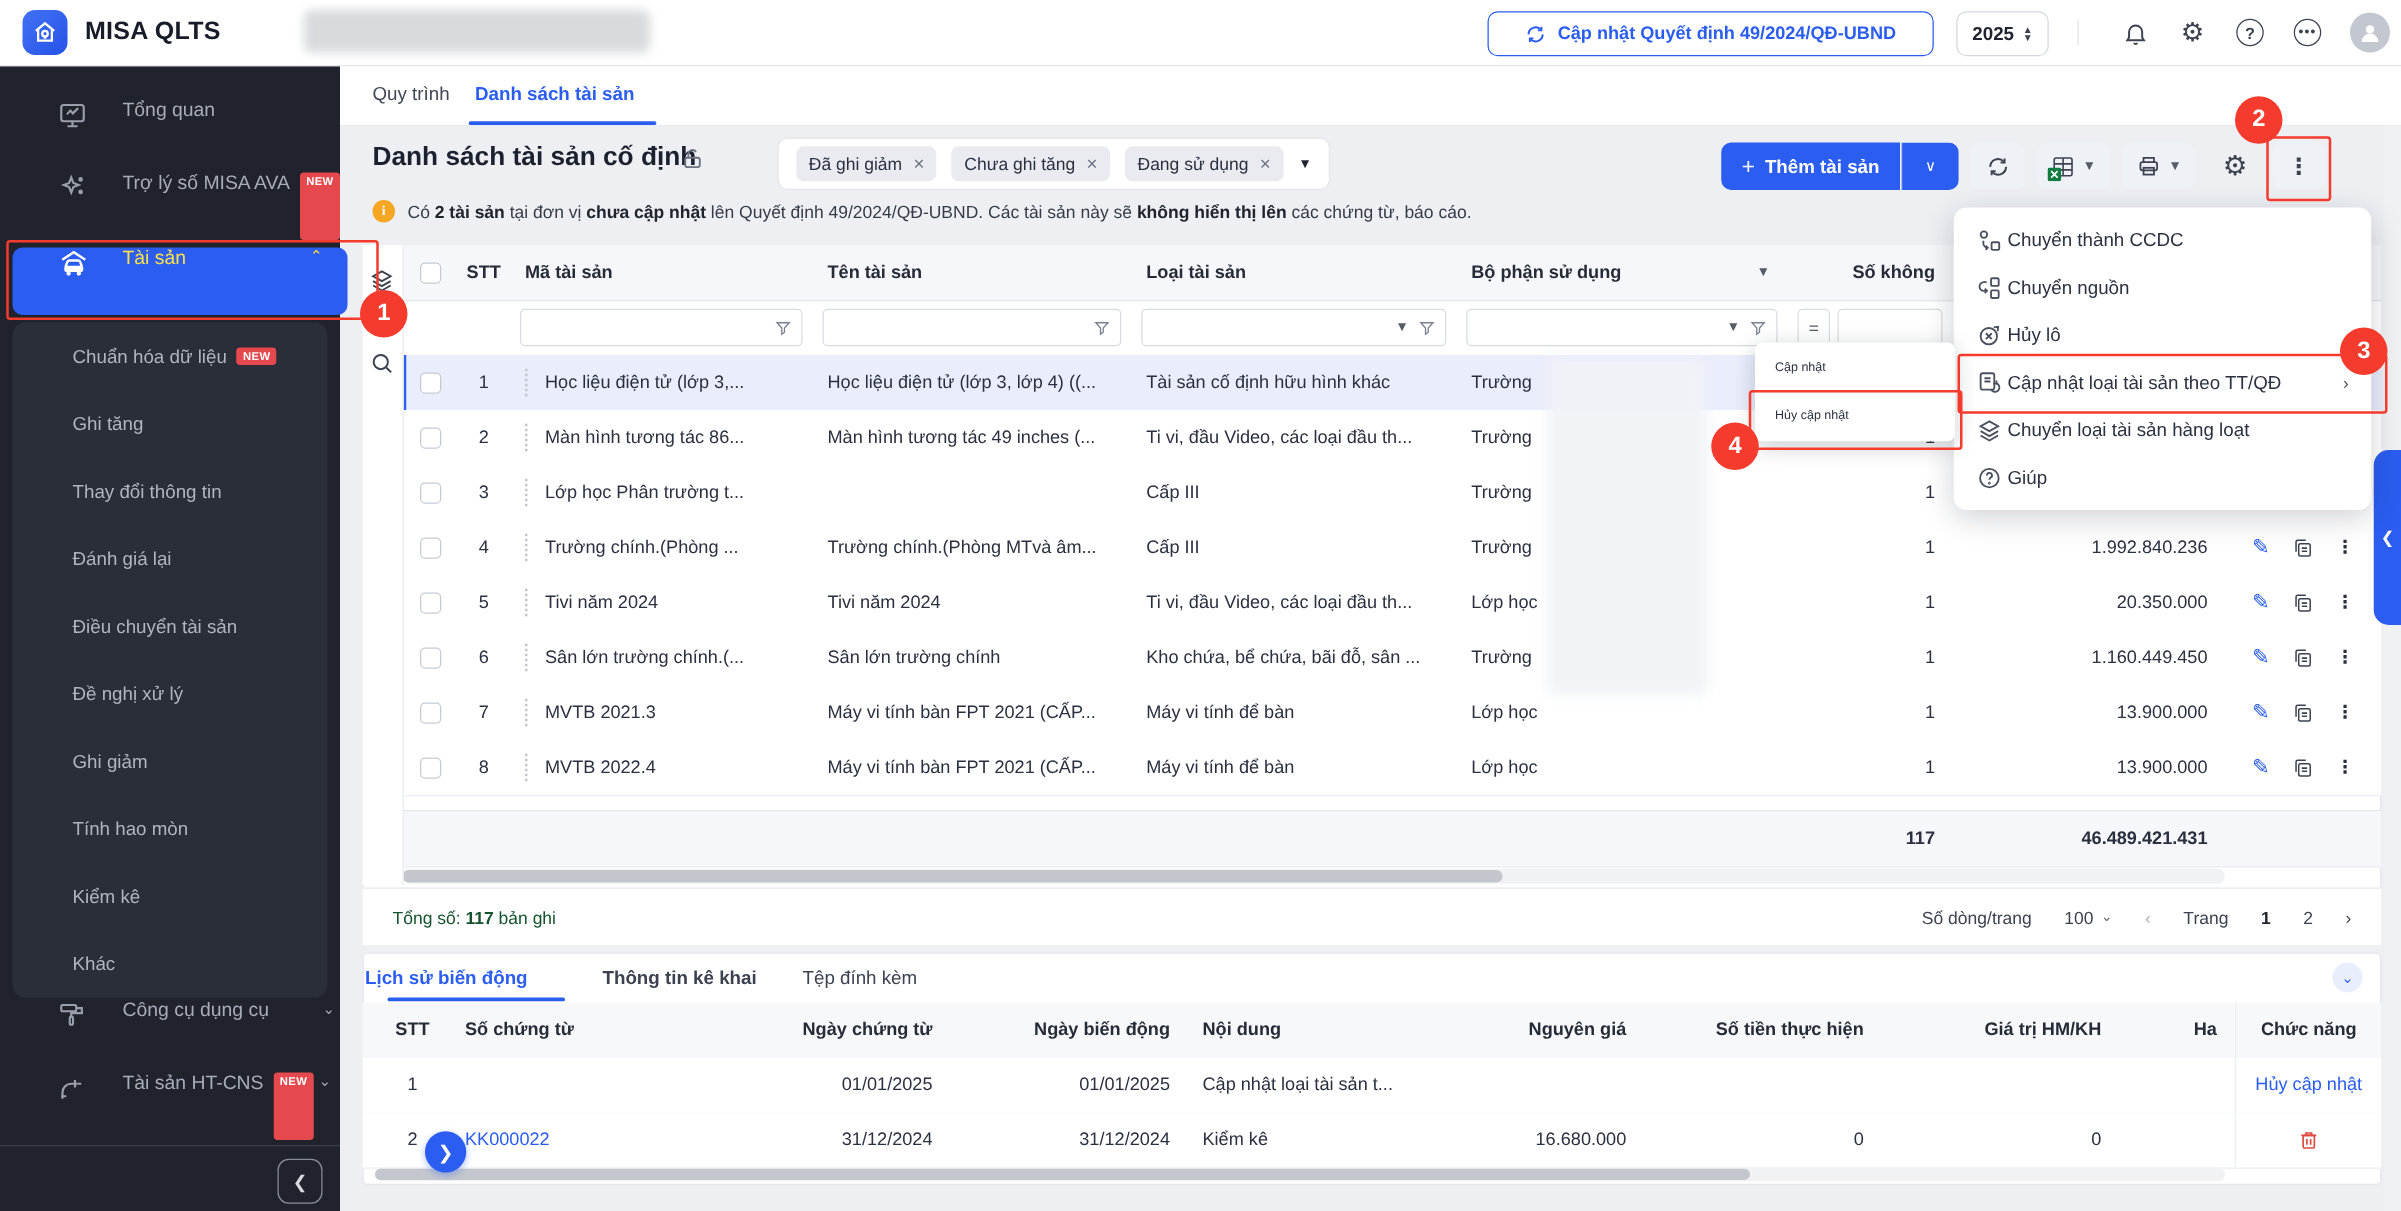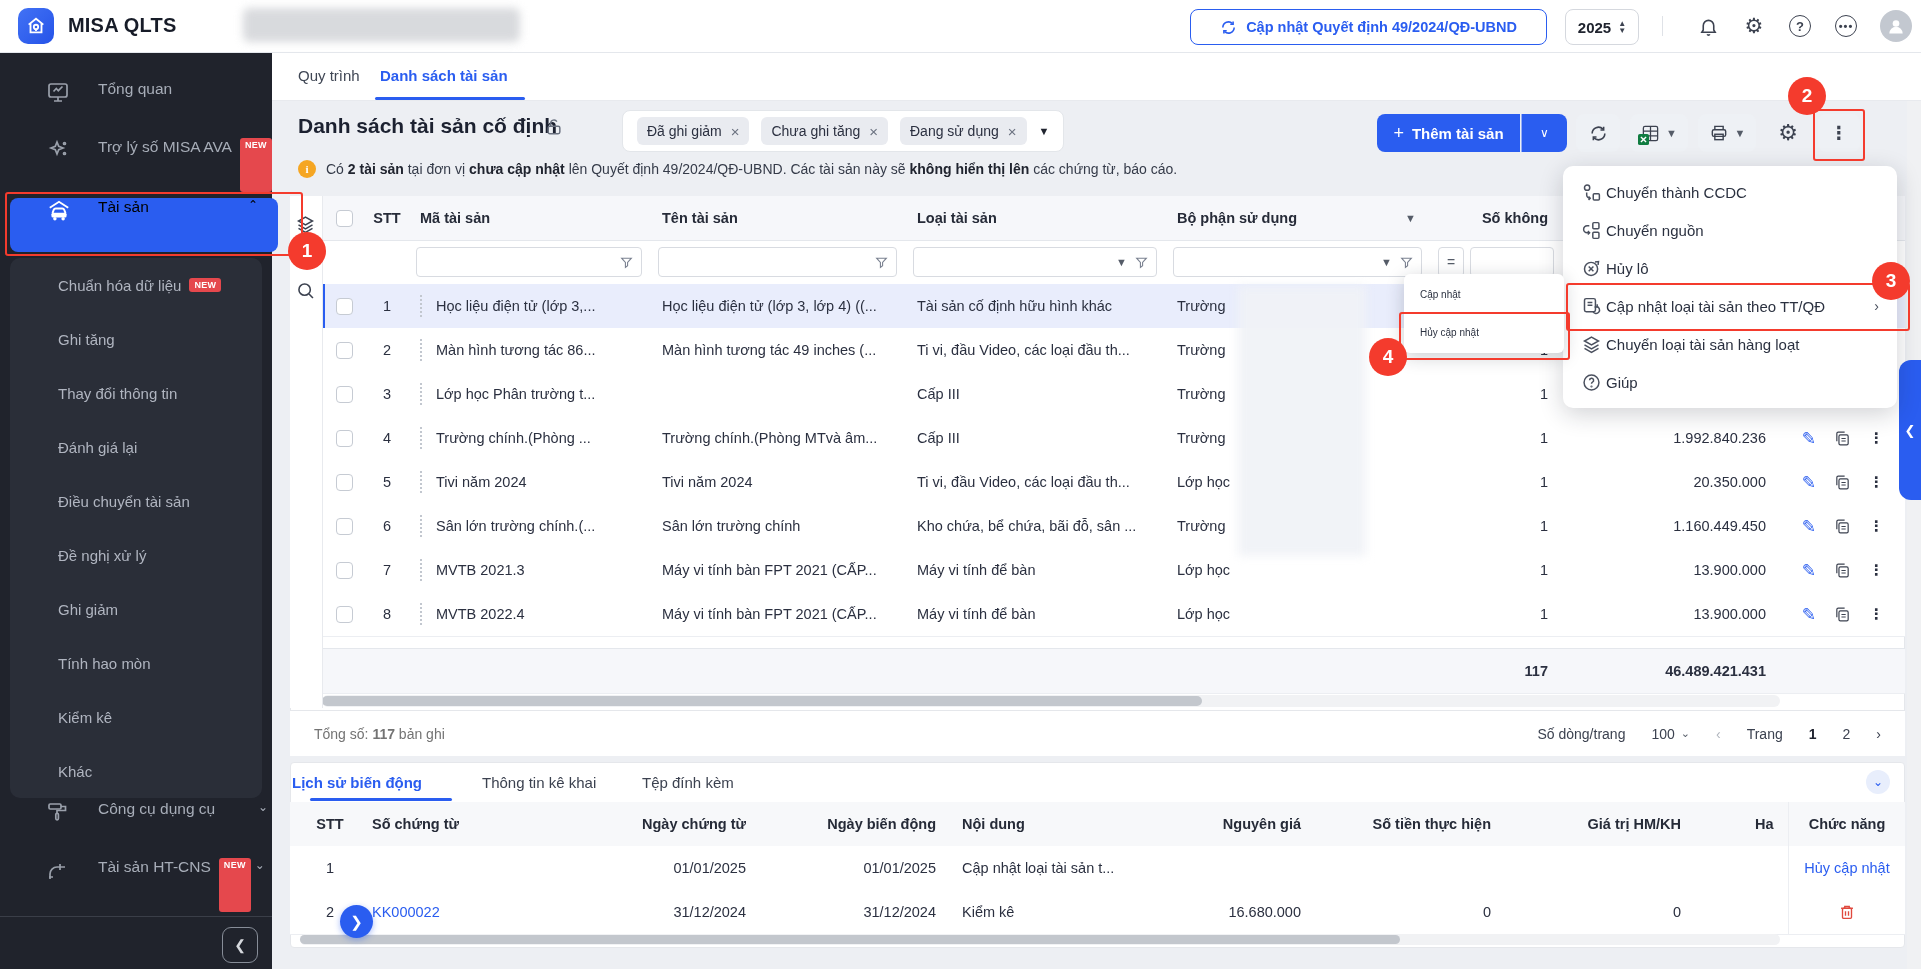--- a/index.html
+++ b/index.html
@@ -21,21 +21,21 @@
   .spin{display:flex;flex-direction:column;font-size:8px;line-height:7px;color:#3c4250;}
   .topdiv{left:1662px;top:16px;width:1px;height:20px;background:#dfe2e7;}
   .ticon{top:14px;width:24px;height:24px;color:#3c4250;display:flex;align-items:center;justify-content:center;}
   .circ-ic{width:22px;height:22px;border:1.6px solid #3c4250;border-radius:50%;display:flex;align-items:center;justify-content:center;
            font-size:13px;font-weight:700;color:#3c4250;box-sizing:border-box;}
   .avatar{left:1880px;top:10px;width:32px;height:32px;border-radius:50%;background:#c3c8d0;display:flex;align-items:center;justify-content:center;}
   
   .sidebar{left:0;top:52px;width:272px;height:917px;background:#20232c;z-index:4;}
   .sb-item{position:absolute;left:0;width:272px;height:54px;display:flex;color:#a7adb8;font-size:15.5px;cursor:pointer;padding-left:16px;}
   .sb-item .ic{width:24px;margin-left:30px;margin-right:28px;color:#9aa0ab;}
-  .sb-active{left:10px;width:252px;border-radius:8px;background:#2a5df0;color:#000000;}
+  .sb-active{left:10px;width:252px;border-radius:8px;background:#2a5df0;color:#fde047;}
   .sb-active .ic{margin-left:20px;color:#fff;}
   .newb{background:#e5484d;color:#fff;font-size:9px;font-weight:700;border-radius:3px;padding:2px 5px;margin-left:8px;letter-spacing:.3px;}
   .subpanel{position:absolute;left:10px;top:206px;width:252px;height:540px;background:#2a2e38;border-radius:10px;}
   .sub-item{position:absolute;left:0;width:252px;height:54px;display:flex;align-items:center;padding-left:48px;box-sizing:border-box;
             color:#b0b5c0;font-size:15px;cursor:pointer;}
   .sb-foot{position:absolute;left:0;top:864px;width:272px;height:53px;border-top:1px solid #3a3e48;}
   .collapse-btn{position:absolute;left:222px;top:10px;width:34px;height:34px;border:1.5px solid #878d98;border-radius:9px;
             color:#d6d9de;display:flex;align-items:center;justify-content:center;font-size:14px;cursor:pointer;}
   
   .tabsrow{left:272px;top:52px;width:1649px;height:48px;background:#fff;border-bottom:1px solid #e8eaee;z-index:2;}
@@ -627,21 +627,21 @@
   <div class="abs trow sumrow">
     <div class="cell co-qty cnum" style="font-weight:700">117</div>
     <div class="cell co-cost cnum" style="font-weight:700">46.489.421.431</div>
   </div>
 
   <div class="abs hscroll">
     <div class="hthumb" style="width:880px"></div>
   </div>
 
   <div class="abs cfoot flex" style="padding:0 24px;justify-content:space-between">
-    <div style="font-size:14px;color:#737373">
+    <div style="font-size:14px;color:#14532d">
       <span>Tổng số:</span>&nbsp;<b>117</b>&nbsp;<span>bản ghi</span>
     </div>
     <div class="flex" style="gap:26px;font-size:14px;color:#3c4250">
       <span>Số dòng/trang</span>
       <span class="flex" style="gap:6px;cursor:pointer">
         <span>100</span>
           <span class="caret">⌄</span>
       </span>
       <span style="color:#b0b5bd;cursor:pointer">‹</span>
       <span>Trang</span>
@@ -649,21 +649,21 @@
       <span style="cursor:pointer">2</span>
       <span style="cursor:pointer">›</span>
     </div>
   </div>
 
   <div class="abs detail"></div>
   <div class="dtab active" style="left:292px">
       <span>Lịch sử biến động</span>
     </div>
   <div class="abs tab-underline" style="left:310px;top:798px;width:142px"></div>
-  <div class="dtab" style="left:482px;font-weight:400">
+  <div class="dtab" style="left:482px;font-weight:700">
       <span>Thông tin kê khai</span>
     </div>
   <div class="dtab" style="left:642px;font-weight:400">
       <span>Tệp đính kèm</span>
     </div>
   <div class="abs dchev">
       <span>⌄</span>
     </div>
 
   <div class="abs dhead">

